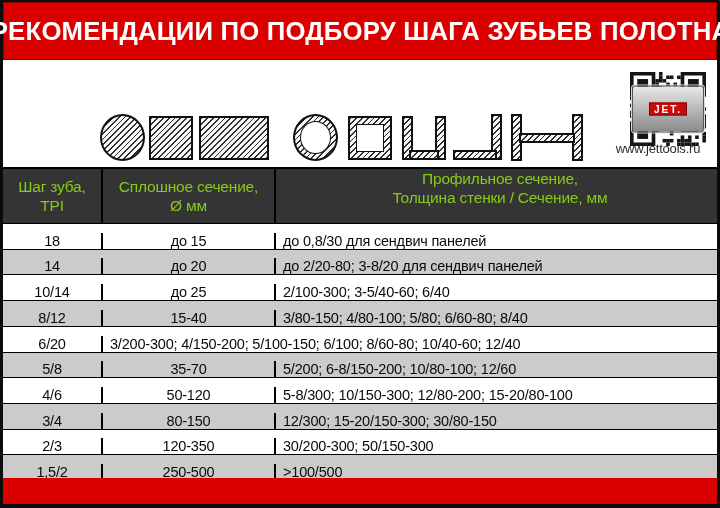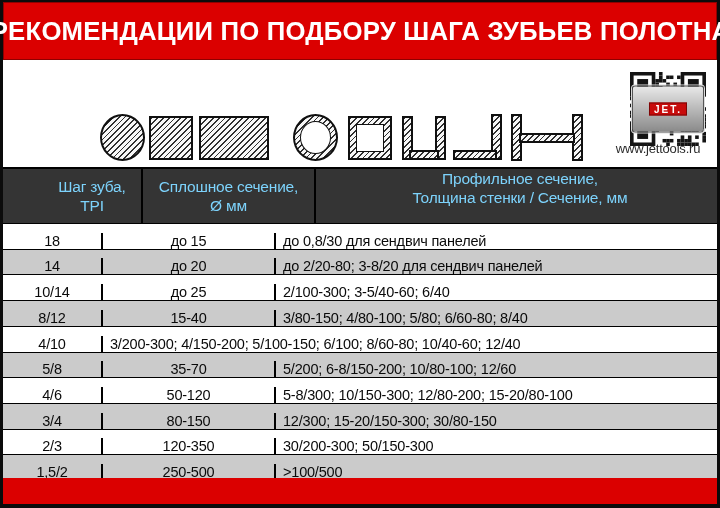--- a/index.html
+++ b/index.html
@@ -44,21 +44,21 @@
     position:absolute;left:596px;top:141px;width:124px;text-align:center;
     font-size:13px;color:#2b2b2b;letter-spacing:-0.2px;
   }
   
   .table{
     position:absolute;left:3px;right:3px;top:167px;height:311px;
     display:flex;flex-direction:column;background:#fff;
     border-top:2px solid #000;border-bottom:2px solid #000;
   }
   .thead{
-    height:54px;flex:0 0 54px;display:flex;background:#343434;color:#7dd3fc;padding-left:40px;
+    height:54px;flex:0 0 54px;display:flex;background:#343434;color:#84cc16;
   }
   .th{
     display:flex;flex-direction:column;align-items:center;justify-content:center;
     font-size:15.5px;line-height:19px;letter-spacing:-0.2px;
   }
   .tbody{flex:1;display:flex;flex-direction:column;}
   .trow{flex:1;display:flex;background:#fff;border-top:1.5px solid #000;align-items:flex-end;}
   .trow.alt{background:#cbcbcb;}
   .tcell{
     display:flex;align-items:center;justify-content:center;
@@ -291,21 +291,21 @@
           <div class="tcell c0">10/14</div>
           <div class="tcell c1">до 25</div>
           <div class="tcell c2">2/100-300; 3-5/40-60;  6/40</div>
         </div>
         <div class="trow alt">
           <div class="tcell c0">8/12</div>
           <div class="tcell c1">15-40</div>
           <div class="tcell c2">3/80-150; 4/80-100; 5/80; 6/60-80; 8/40</div>
         </div>
         <div class="trow">
-          <div class="tcell c0">4/10</div>
+          <div class="tcell c0">6/20</div>
           <div class="tcell c2">3/200-300; 4/150-200; 5/100-150; 6/100; 8/60-80; 10/40-60; 12/40</div>
         </div>
         <div class="trow alt">
           <div class="tcell c0">5/8</div>
           <div class="tcell c1">35-70</div>
           <div class="tcell c2">5/200; 6-8/150-200; 10/80-100; 12/60</div>
         </div>
         <div class="trow">
           <div class="tcell c0">4/6</div>
           <div class="tcell c1">50-120</div>

